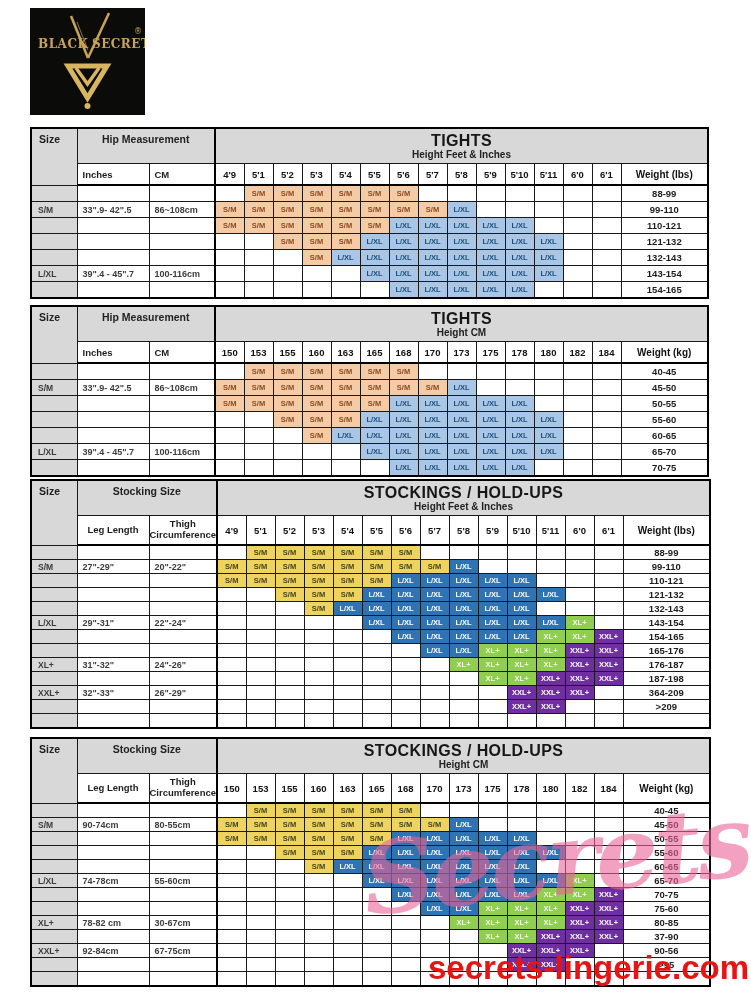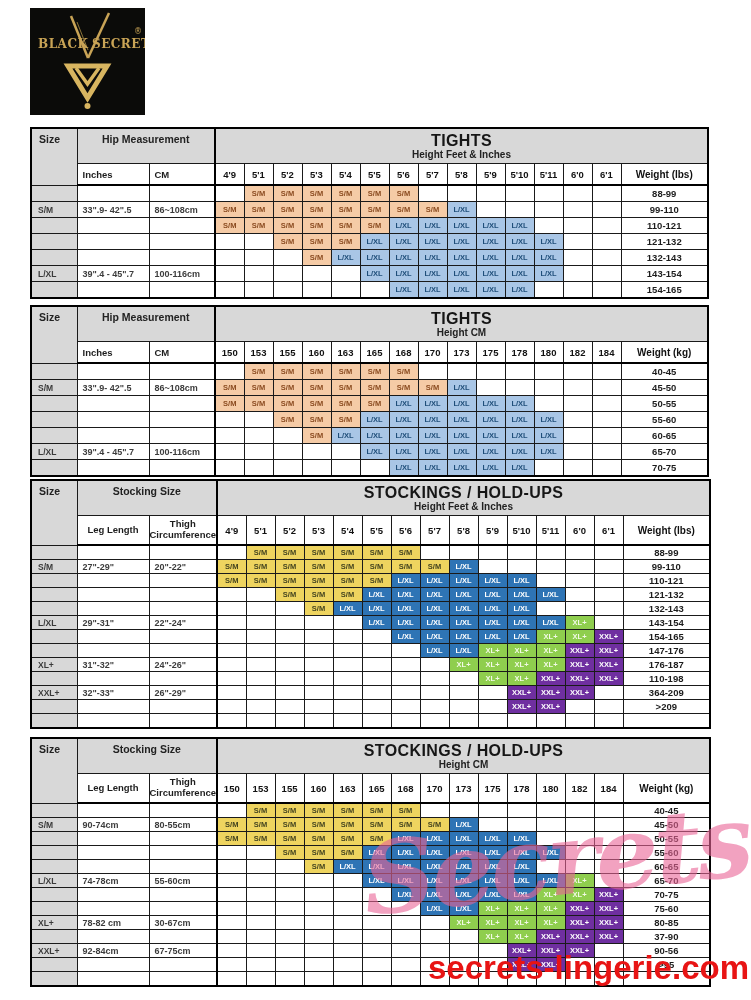--- a/index.html
+++ b/index.html
@@ -667,21 +667,21 @@
           <td class="cell"></td>
           <td class="cell"></td>
           <td class="cell"></td>
           <td class="cell" style="background: rgb(46, 116, 181); color: rgb(255, 255, 255);">L/XL</td>
           <td class="cell" style="background: rgb(46, 116, 181); color: rgb(255, 255, 255);">L/XL</td>
           <td class="cell" style="background: rgb(143, 206, 78); color: rgb(242, 250, 230);">XL+</td>
           <td class="cell" style="background: rgb(143, 206, 78); color: rgb(242, 250, 230);">XL+</td>
           <td class="cell" style="background: rgb(143, 206, 78); color: rgb(242, 250, 230);">XL+</td>
           <td class="cell" style="background: rgb(111, 47, 160); color: rgb(255, 255, 255);">XXL+</td>
           <td class="cell" style="background: rgb(111, 47, 160); color: rgb(255, 255, 255);">XXL+</td>
-          <td class="weight">147-176</td>
+          <td class="weight">165-176</td>
         </tr>
         <tr>
           <td class="size-lab">XL+</td>
           <td class="meas">31"-32"</td>
           <td class="meas thick-r">24"-26"</td>
           <td class="cell"></td>
           <td class="cell"></td>
           <td class="cell"></td>
           <td class="cell"></td>
           <td class="cell"></td>
@@ -707,21 +707,21 @@
           <td class="cell"></td>
           <td class="cell"></td>
           <td class="cell"></td>
           <td class="cell"></td>
           <td class="cell"></td>
           <td class="cell" style="background: rgb(143, 206, 78); color: rgb(242, 250, 230);">XL+</td>
           <td class="cell" style="background: rgb(143, 206, 78); color: rgb(242, 250, 230);">XL+</td>
           <td class="cell" style="background: rgb(111, 47, 160); color: rgb(255, 255, 255);">XXL+</td>
           <td class="cell" style="background: rgb(111, 47, 160); color: rgb(255, 255, 255);">XXL+</td>
           <td class="cell" style="background: rgb(111, 47, 160); color: rgb(255, 255, 255);">XXL+</td>
-          <td class="weight">110-198</td>
+          <td class="weight">187-198</td>
         </tr>
         <tr>
           <td class="size-lab">XXL+</td>
           <td class="meas">32"-33"</td>
           <td class="meas thick-r">26"-29"</td>
           <td class="cell"></td>
           <td class="cell"></td>
           <td class="cell"></td>
           <td class="cell"></td>
           <td class="cell"></td>

